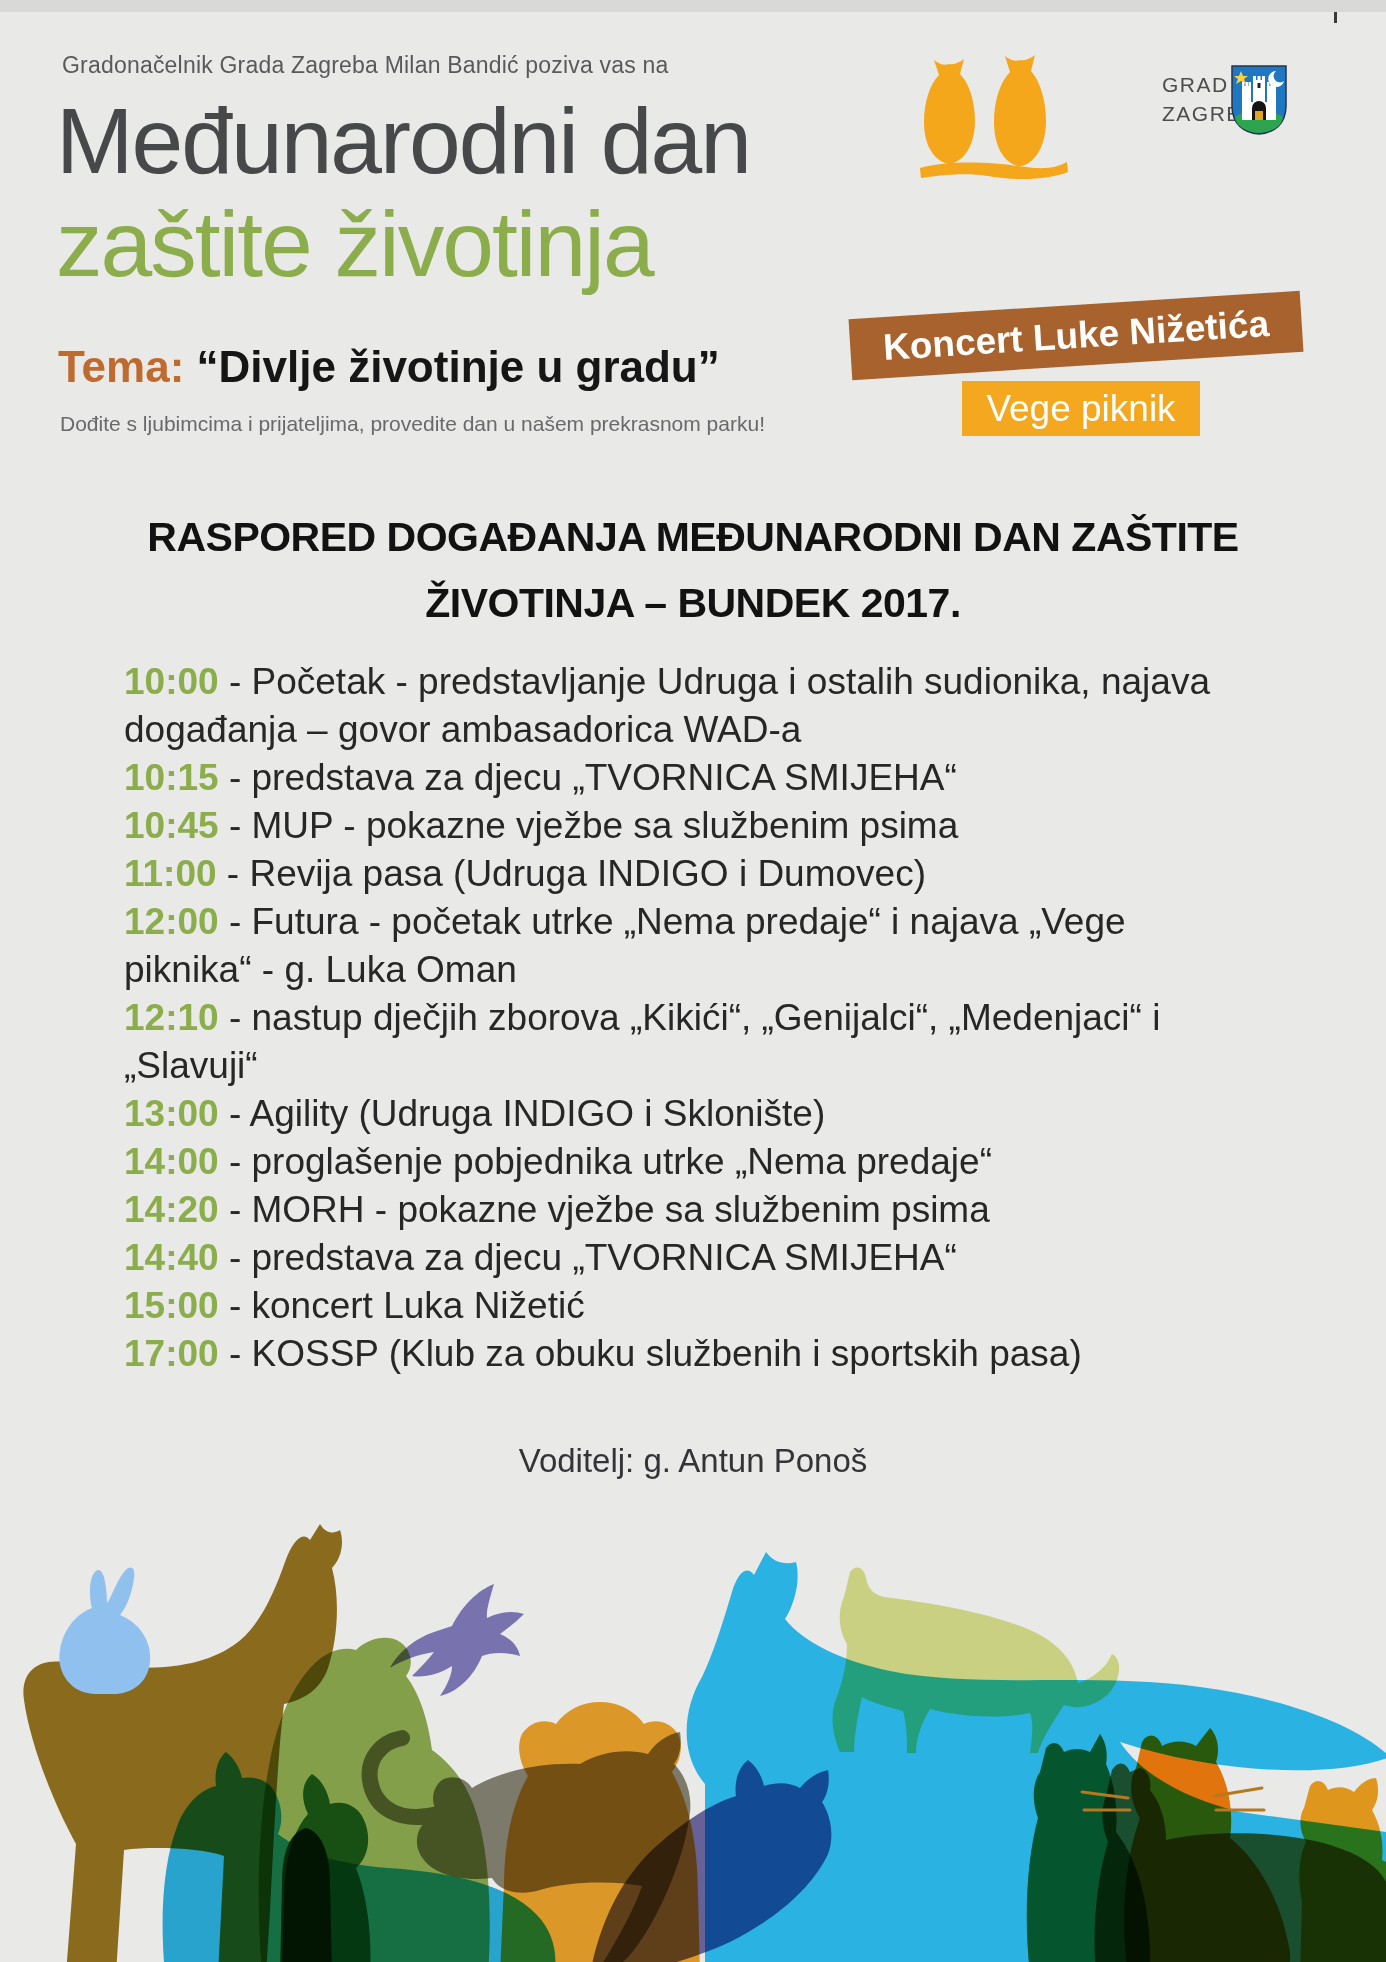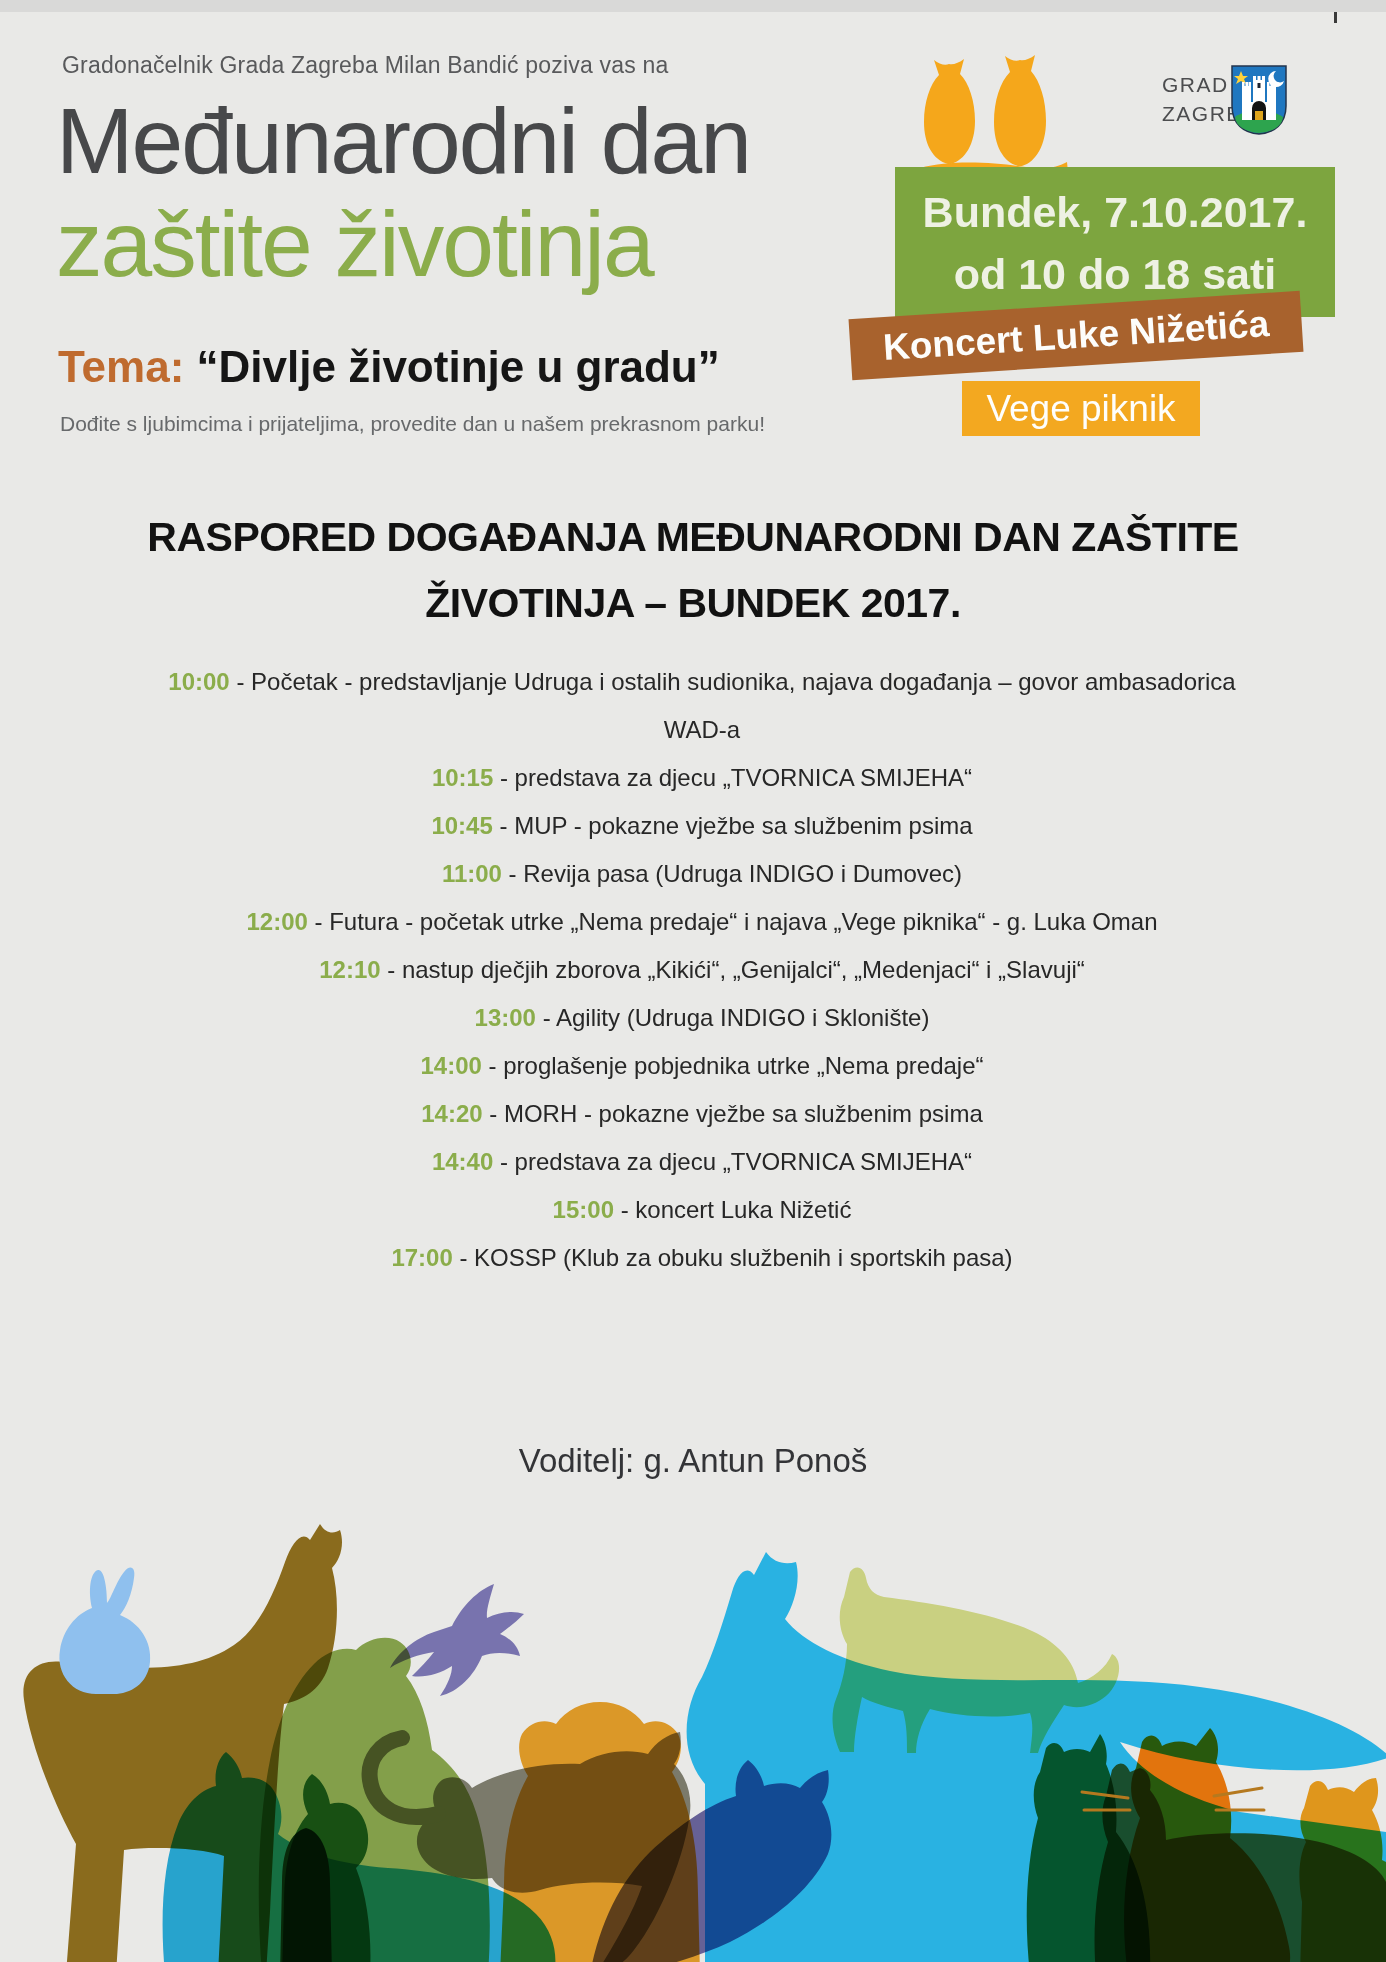--- a/index.html
+++ b/index.html
@@ -26,21 +26,21 @@
   .datebox{left:895px;top:155px;width:440px;height:150px;background:#7da53f;color:#eef1e3;
            font-size:43px;font-weight:700;line-height:62px;text-align:center;padding-top:14px;box-sizing:border-box;}
   .concert{left:850px;top:293px;width:452px;height:61px;background:#a8622d;color:#fdfdfb;
            font-size:37px;font-weight:700;line-height:61px;text-align:center;transform:rotate(-3.6deg);}
   .vege{left:962px;top:369px;width:238px;height:55px;background:#f3a820;color:#fefefc;
         font-size:37px;line-height:55px;text-align:center;}
   
   .sched-heading{left:0;top:492px;width:1386px;text-align:center;font-size:41px;font-weight:800;
                  line-height:66px;color:#121212;letter-spacing:-.5px;}
   .sched-heading .inner{display:inline-block;max-width:1100px;}
-  .schedule{left:142px;top:646px;width:1120px;text-align:center;font-size:24px;line-height:48px;color:#272727;}
+  .schedule{left:124px;top:646px;width:1120px;font-size:37px;line-height:48px;color:#272727;}
   .sched-item .t{color:#8bad4b;font-weight:700;}
   .host{left:0;top:1430px;width:1386px;text-align:center;font-size:33px;color:#333437;}
   
   .collage{left:0;bottom:0;}
   .ml{mix-blend-mode:multiply;}
 </style>
 </head>
 <body>
 
 <div class="poster">
@@ -92,24 +92,20 @@
         <rect x="32" y="12" width="3" height="4"></rect>
       <rect x="12" y="38" width="34" height="18"></rect>
       <rect x="27.5" y="19" width="3" height="5" fill="#1f2430"></rect>
     </g>
     <path fill="#141414" d="M22,56 V44 a7,7 0 0 1 14,0 V56 Z"></path>
     <rect x="25" y="47" width="8" height="9" fill="#e0a51e"></rect>
   </svg>
 
   <div class="abs tickmark"></div>
 
-  <div class="abs datebox">
-    <div>Bundek, 7.10.2017.</div>
-    <div>od 10 do 18 sati</div>
-  </div>
   <div class="abs concert">Koncert Luke Nižetića</div>
   <div class="abs vege">Vege piknik</div>
 
   <div class="abs sched-heading">
     <span class="inner">RASPORED DOGAĐANJA MEĐUNARODNI DAN ZAŠTITE ŽIVOTINJA – BUNDEK 2017.</span>
   </div>
 
   <div class="abs schedule">
   <div class="sched-item"><span class="t">10:00</span><span> - Početak - predstavljanje Udruga i ostalih sudionika, najava događanja – govor ambasadorica WAD-a</span></div>
 

